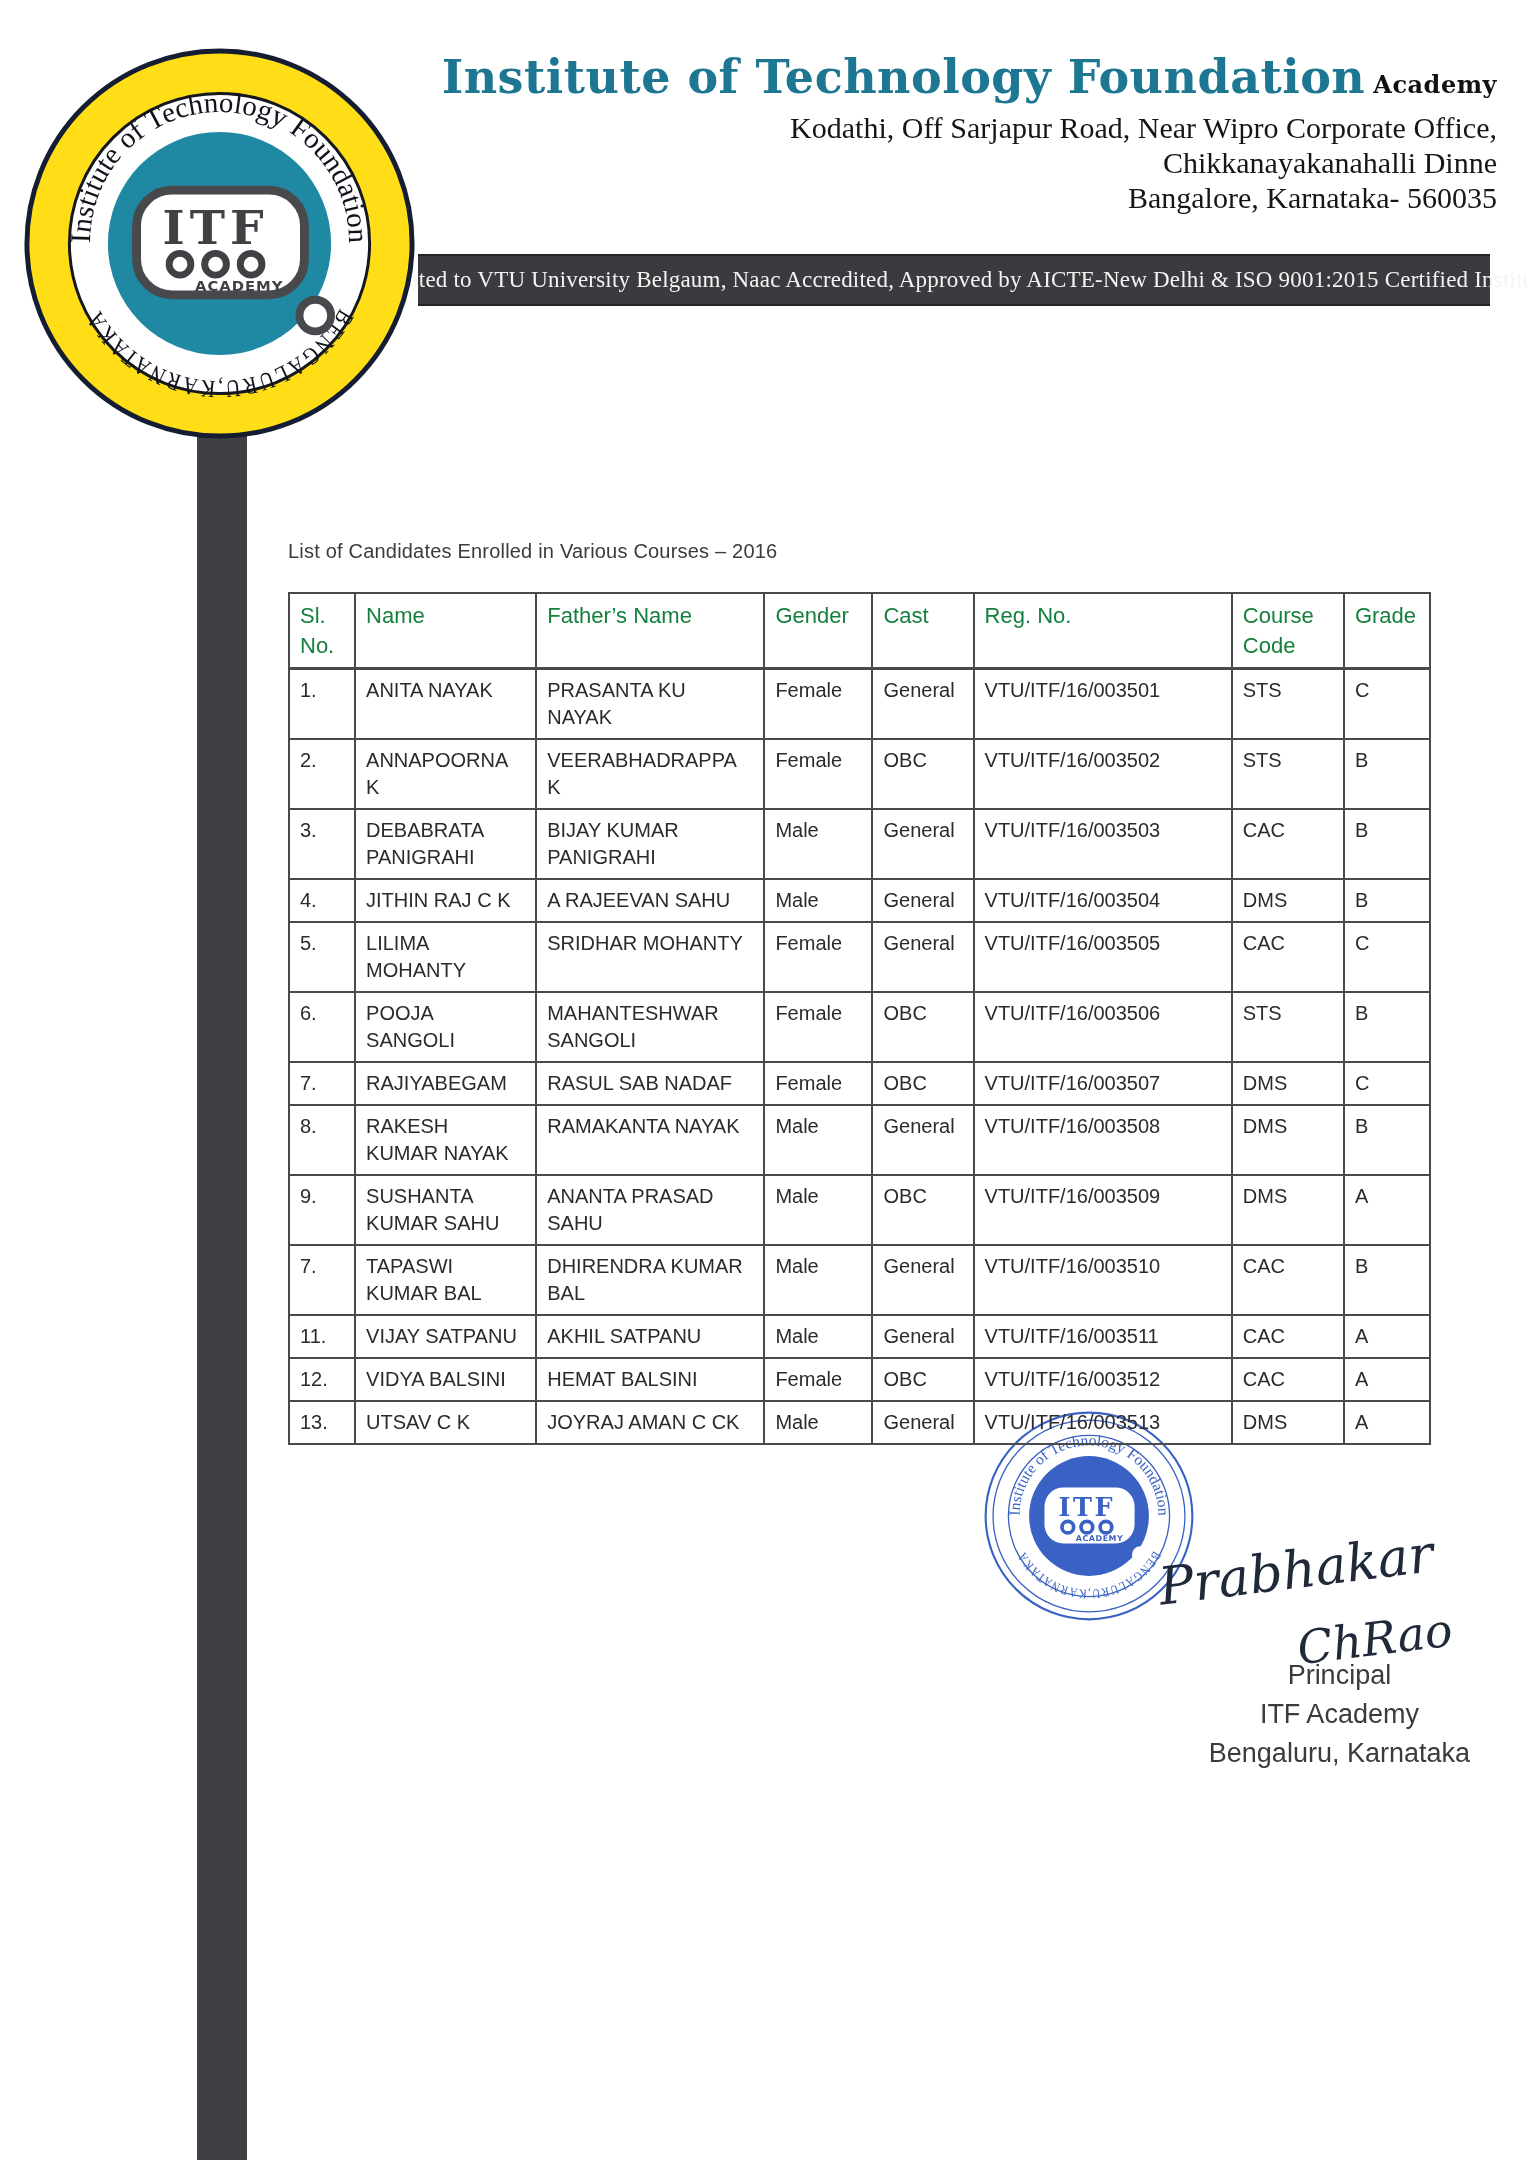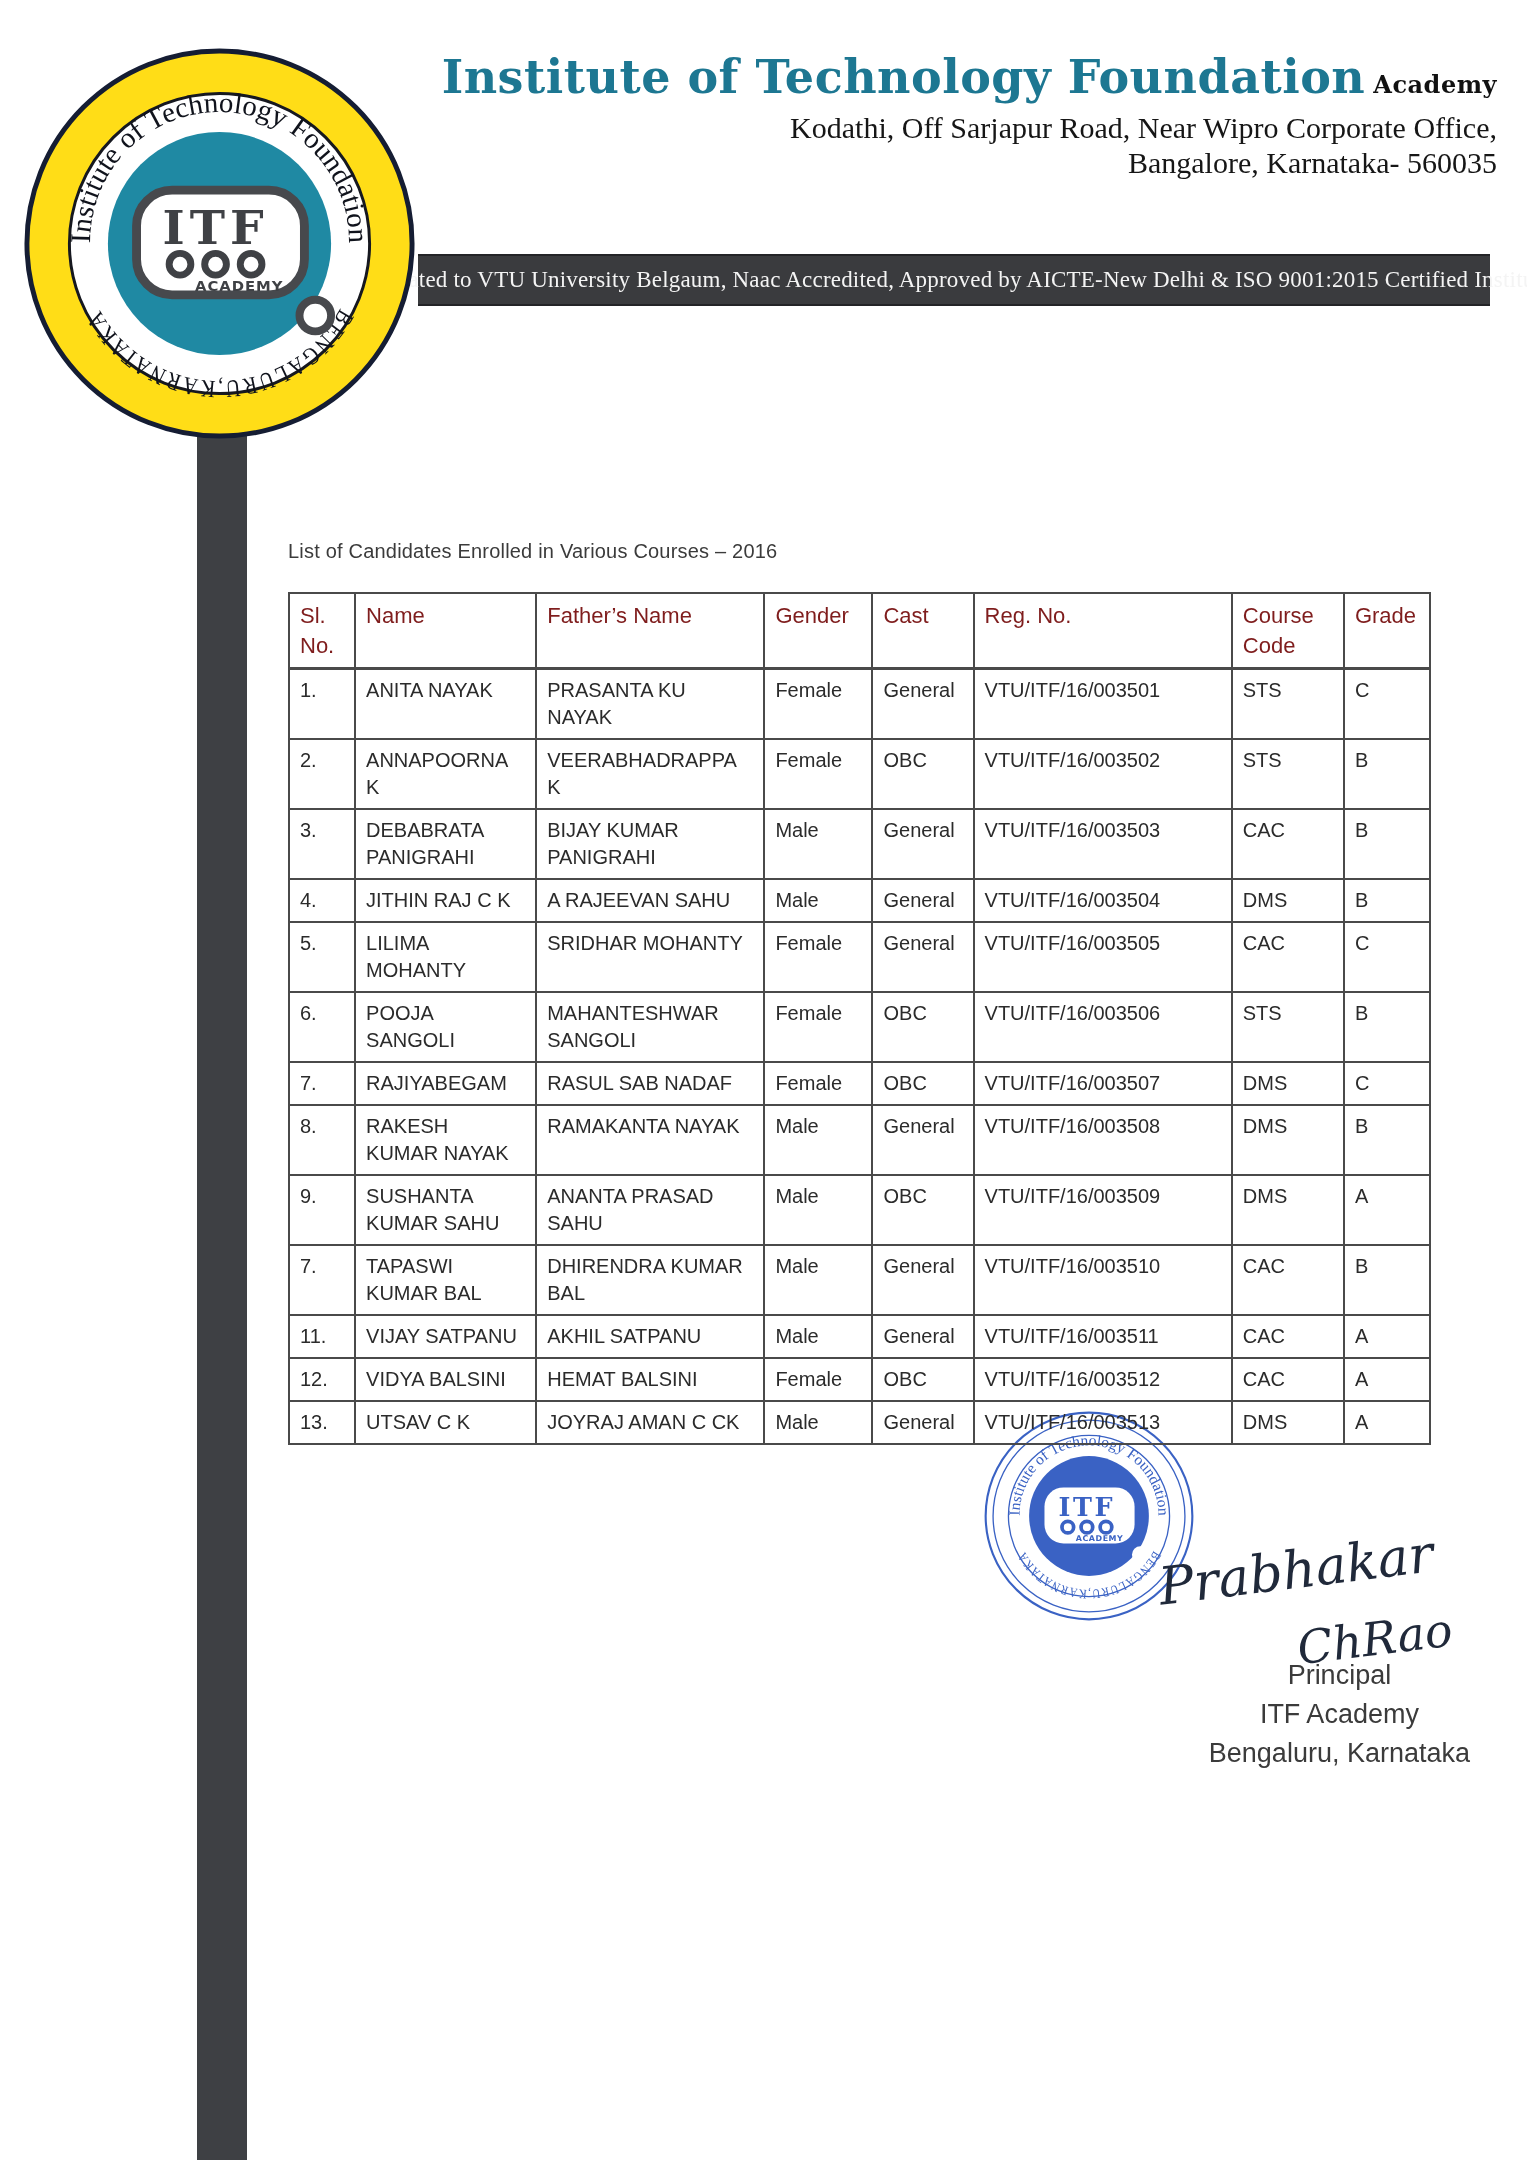--- a/index.html
+++ b/index.html
@@ -61,21 +61,21 @@
   .seal-stamp .s-academy{fill:var(--stamp-blue);}
 
   
   .doc-title{position:absolute;left:288px;top:540px;font-size:20px;color:var(--text-dark);
              letter-spacing:.2px;z-index:2;text-align:right;}
   table.cand{position:absolute;left:288px;top:592px;width:1143px;border-collapse:collapse;
              z-index:2;table-layout:fixed;}
   table.cand th,table.cand td{border:2px solid var(--table-border);padding:7px 10px;
              font-size:20px;color:#2b2b2b;line-height:1.35;vertical-align:top;
              text-align:left;font-weight:normal;overflow-wrap:break-word;}
-  table.cand thead th{font-size:22px;color:#7f1d1d;border-bottom:3px solid var(--table-border);}
+  table.cand thead th{font-size:22px;color:#15803d;border-bottom:3px solid var(--table-border);}
   td.va-mid{vertical-align:middle;}
   td.c-reg{white-space:nowrap;font-size:21px;margin-left:12px;}
 
   
   .sig-line{position:absolute;font-family:"DejaVu Serif",serif;font-style:italic;
             color:var(--ink);z-index:4;white-space:nowrap;}
   .sig-1{left:1158px;top:1540px;font-size:52px;transform:rotate(-7deg);}
   .sig-2{left:1297px;top:1612px;font-size:46px;transform:rotate(-7deg);}
   .principal-block{position:absolute;right:57px;top:1656px;text-align:center;
             font-size:27px;color:var(--text-dark);line-height:1.45;z-index:3;}
@@ -108,20 +108,21 @@
           <circle cx="232" cy="221" r="11"></circle>
       </g>
       <text class="s-academy" x="220" y="248" text-anchor="middle">ACADEMY</text>
     </g>
   </svg>
 
   <div class="header-text">
     <div class="inst-title"><span>Institute of Technology Foundation</span><span class="suffix">Academy</span></div>
     <div class="address">
       <div>Kodathi, Off Sarjapur Road, Near Wipro Corporate Office,</div>
+      <div>Chikkanayakanahalli Dinne</div>
       <div>Bangalore, Karnataka- 560035</div>
     </div>
   </div>
 
   <div class="affiliation-bar">
     <span>Affiliated to VTU University Belgaum, Naac Accredited, Approved by AICTE-New Delhi &amp; ISO 9001:2015 Certified Institute</span>
   </div>
 
   <div class="doc-title">List of Candidates Enrolled in Various Courses – 2016</div>
 

